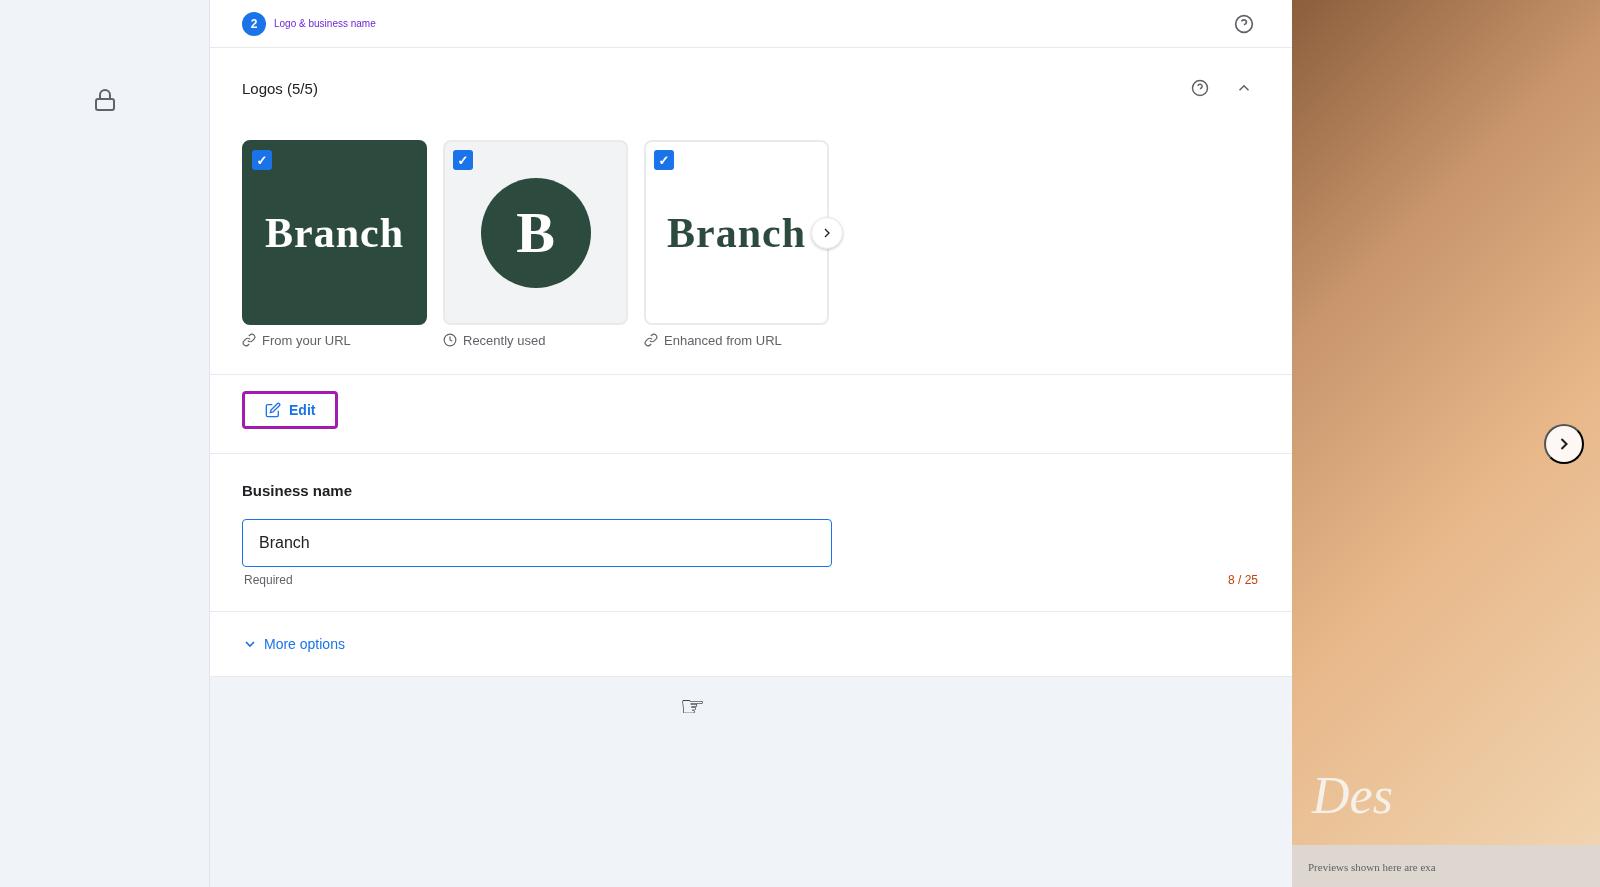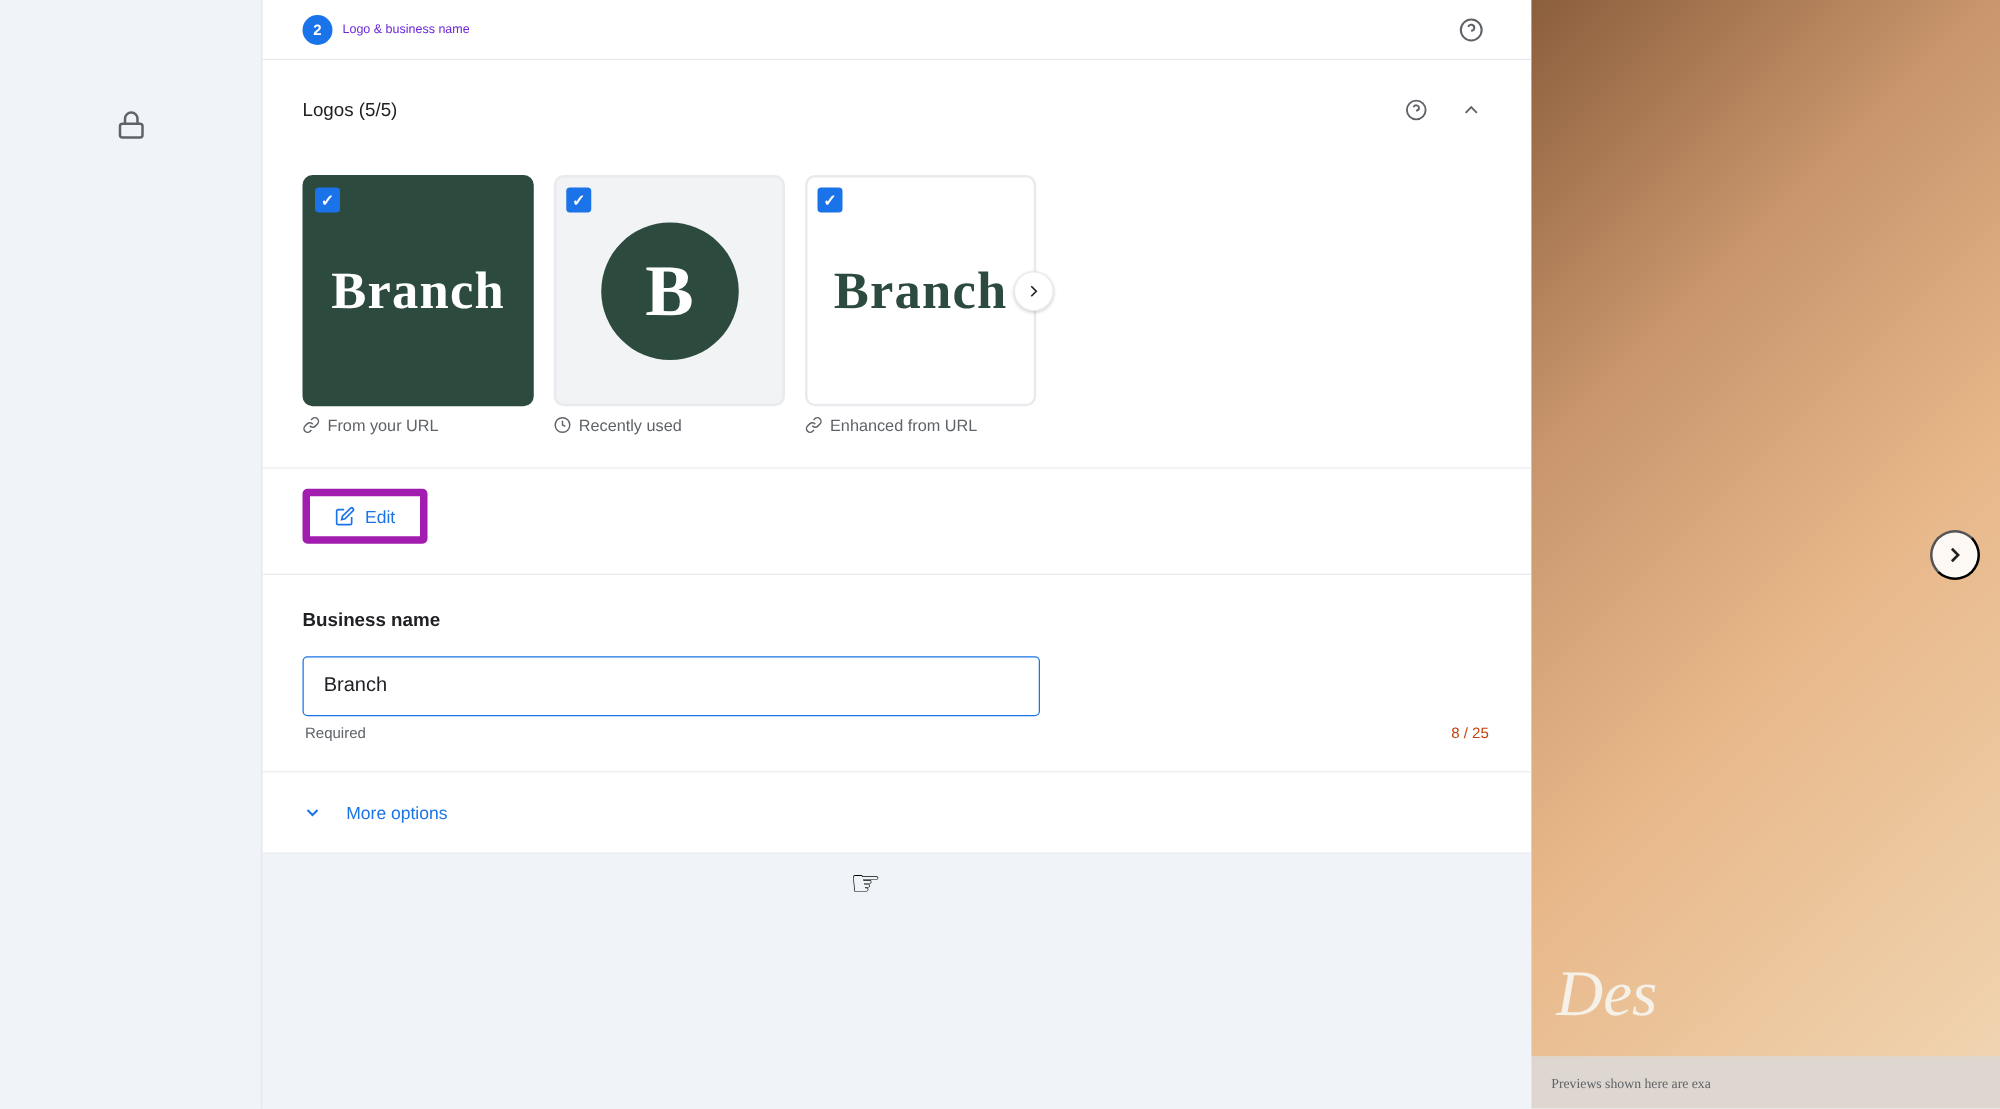--- a/index.html
+++ b/index.html
@@ -215,26 +215,26 @@
       padding: 16px 32px 24px 32px;
       background: #ffffff;
       border-bottom: 1px solid #e8eaed;
     }
 
     .edit-btn {
       display: flex;
       align-items: flex-end;
       gap: 8px;
       padding: 8px 20px;
-      border: 6px solid #a21caf;
+      border: 3px solid #a21caf;
       border-radius: 4px;
       background: white;
       color: #1a73e8;
       font-size: 14px;
-      font-weight: 400;
+      font-weight: 700;
       cursor: pointer;
     }
 
     
     .business-name-section {
       padding: 28px 32px 24px 32px;
       background: #ffffff;
       border-bottom: 1px solid #e8eaed;
     }
 
@@ -281,21 +281,21 @@
     
     .more-options-section {
       padding: 24px 32px;
       background: #ffffff;
       border-bottom: 1px solid #e8eaed;
     }
 
     .more-options-btn {
       display: flex;
       align-items: center;
-      gap: 19px;
+      gap: 6px;
       background: none;
       border: none;
       color: #1a73e8;
       font-size: 14px;
       font-weight: 500;
       cursor: pointer;
       text-align: right;
     }
 
     
@@ -328,21 +328,21 @@
     }
 
     .describe-actions {
       display: flex;
       align-items: center;
       gap: 12px;
     }
 
     
     .preview-panel {
-      width: 375px;
+      width: 308px;
       background: #f8f0e8;
       flex-shrink: 0;
       position: relative;
       overflow: hidden;
       display: flex;
       flex-direction: column;
     }
 
     .preview-image {
       flex: 1;

